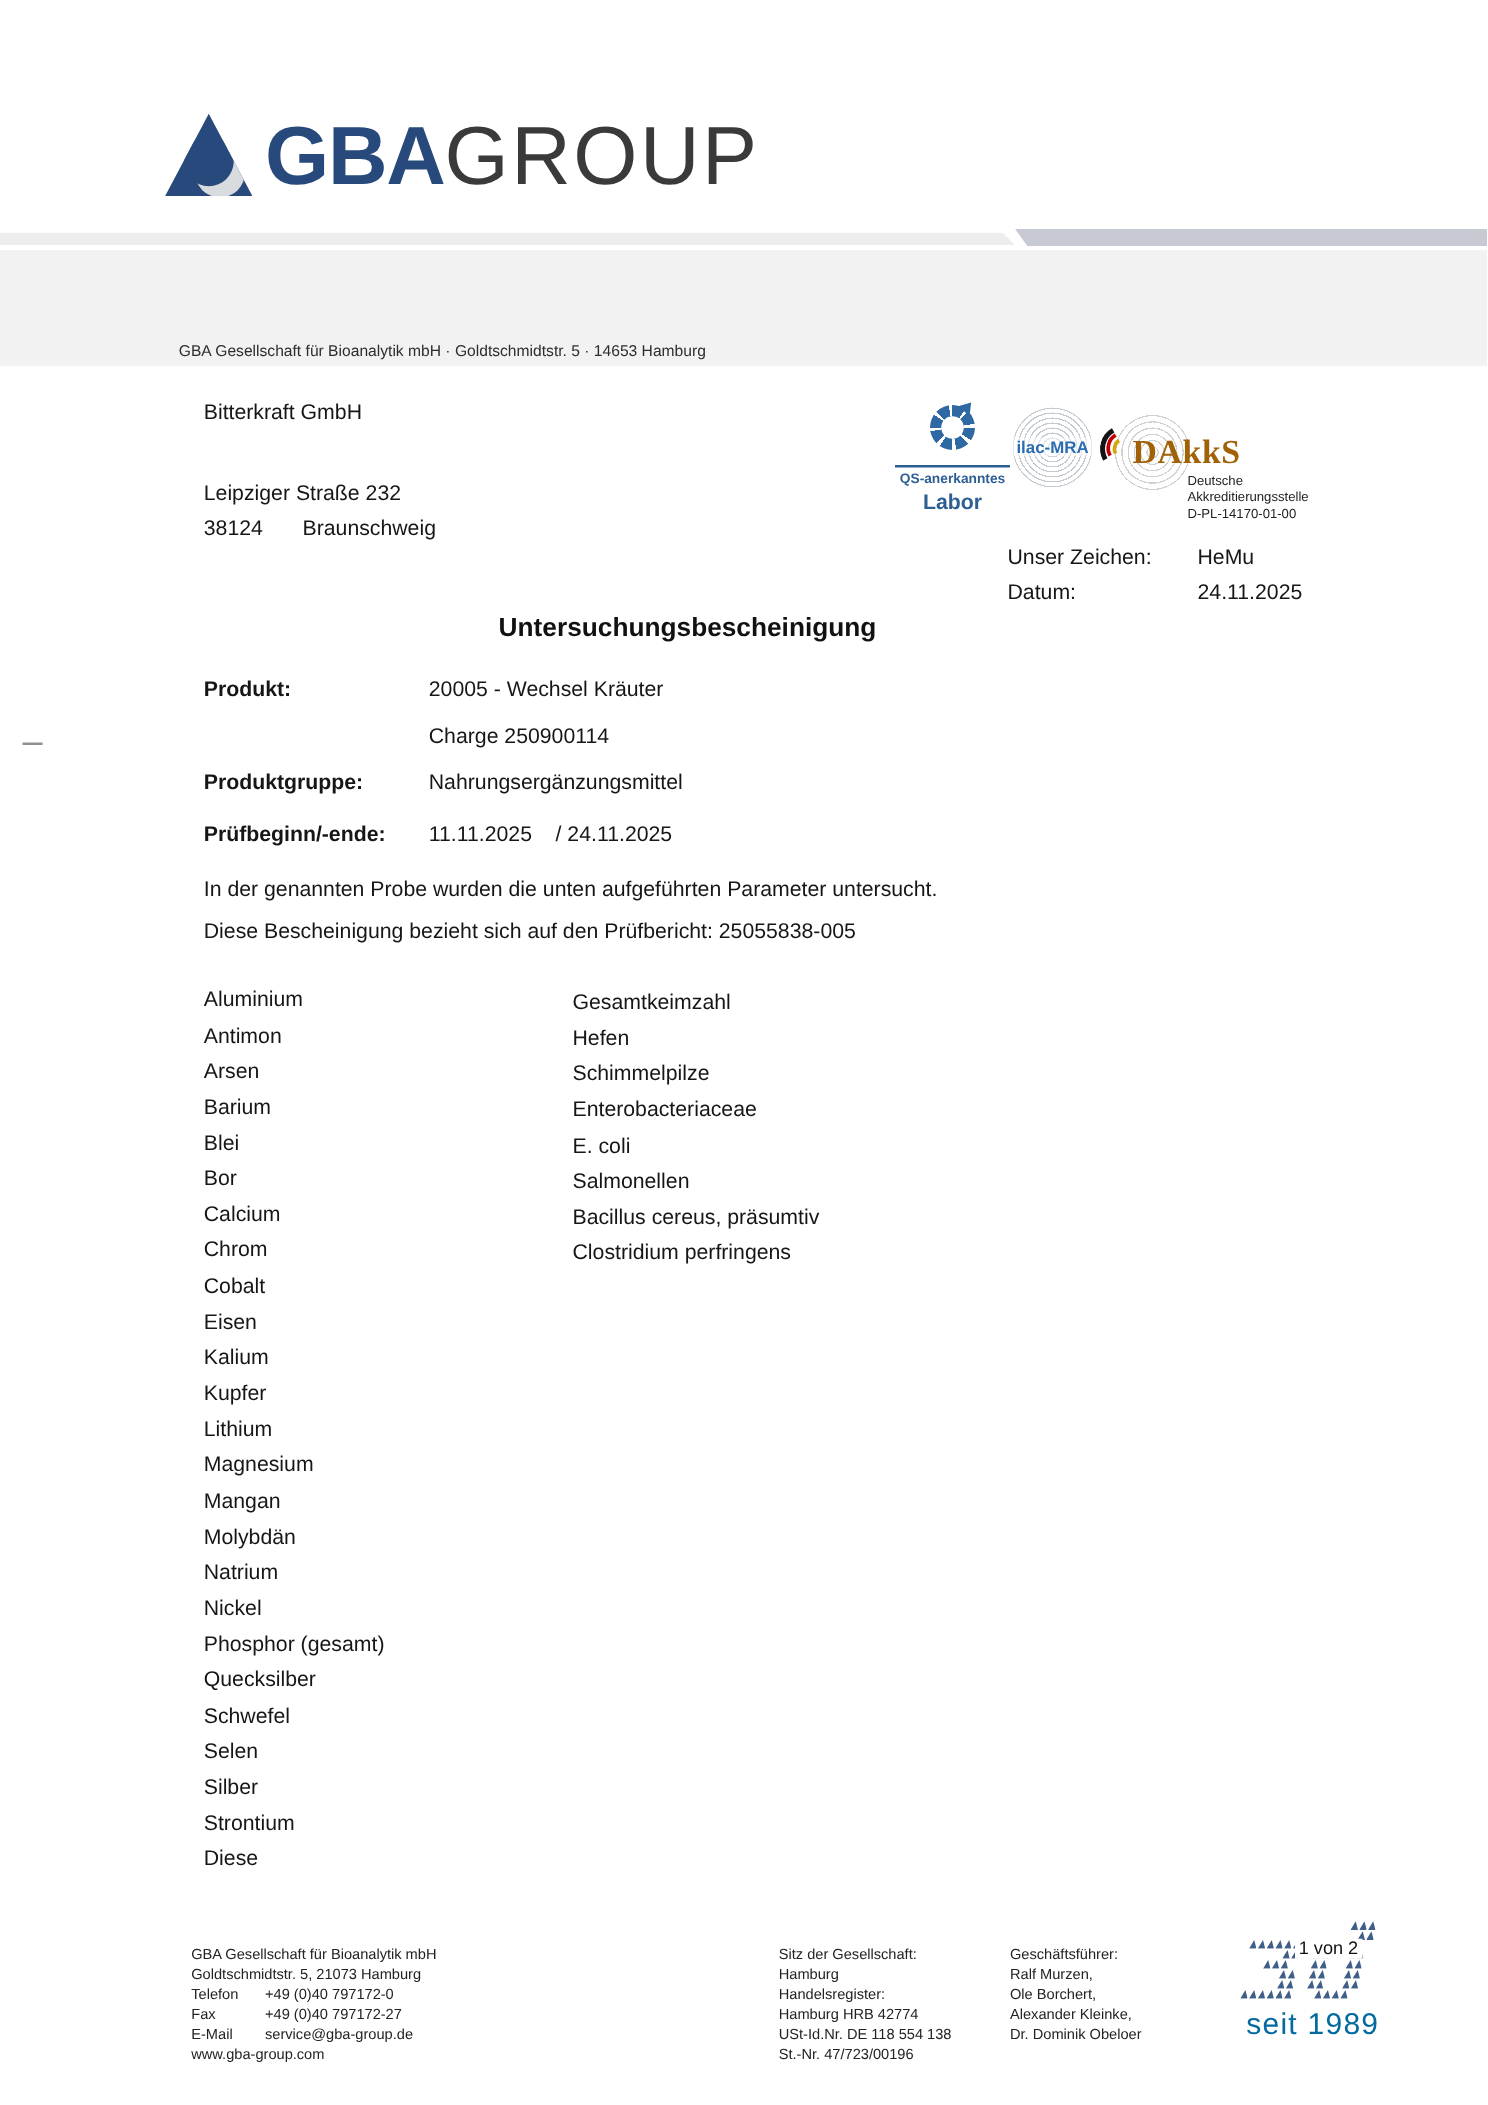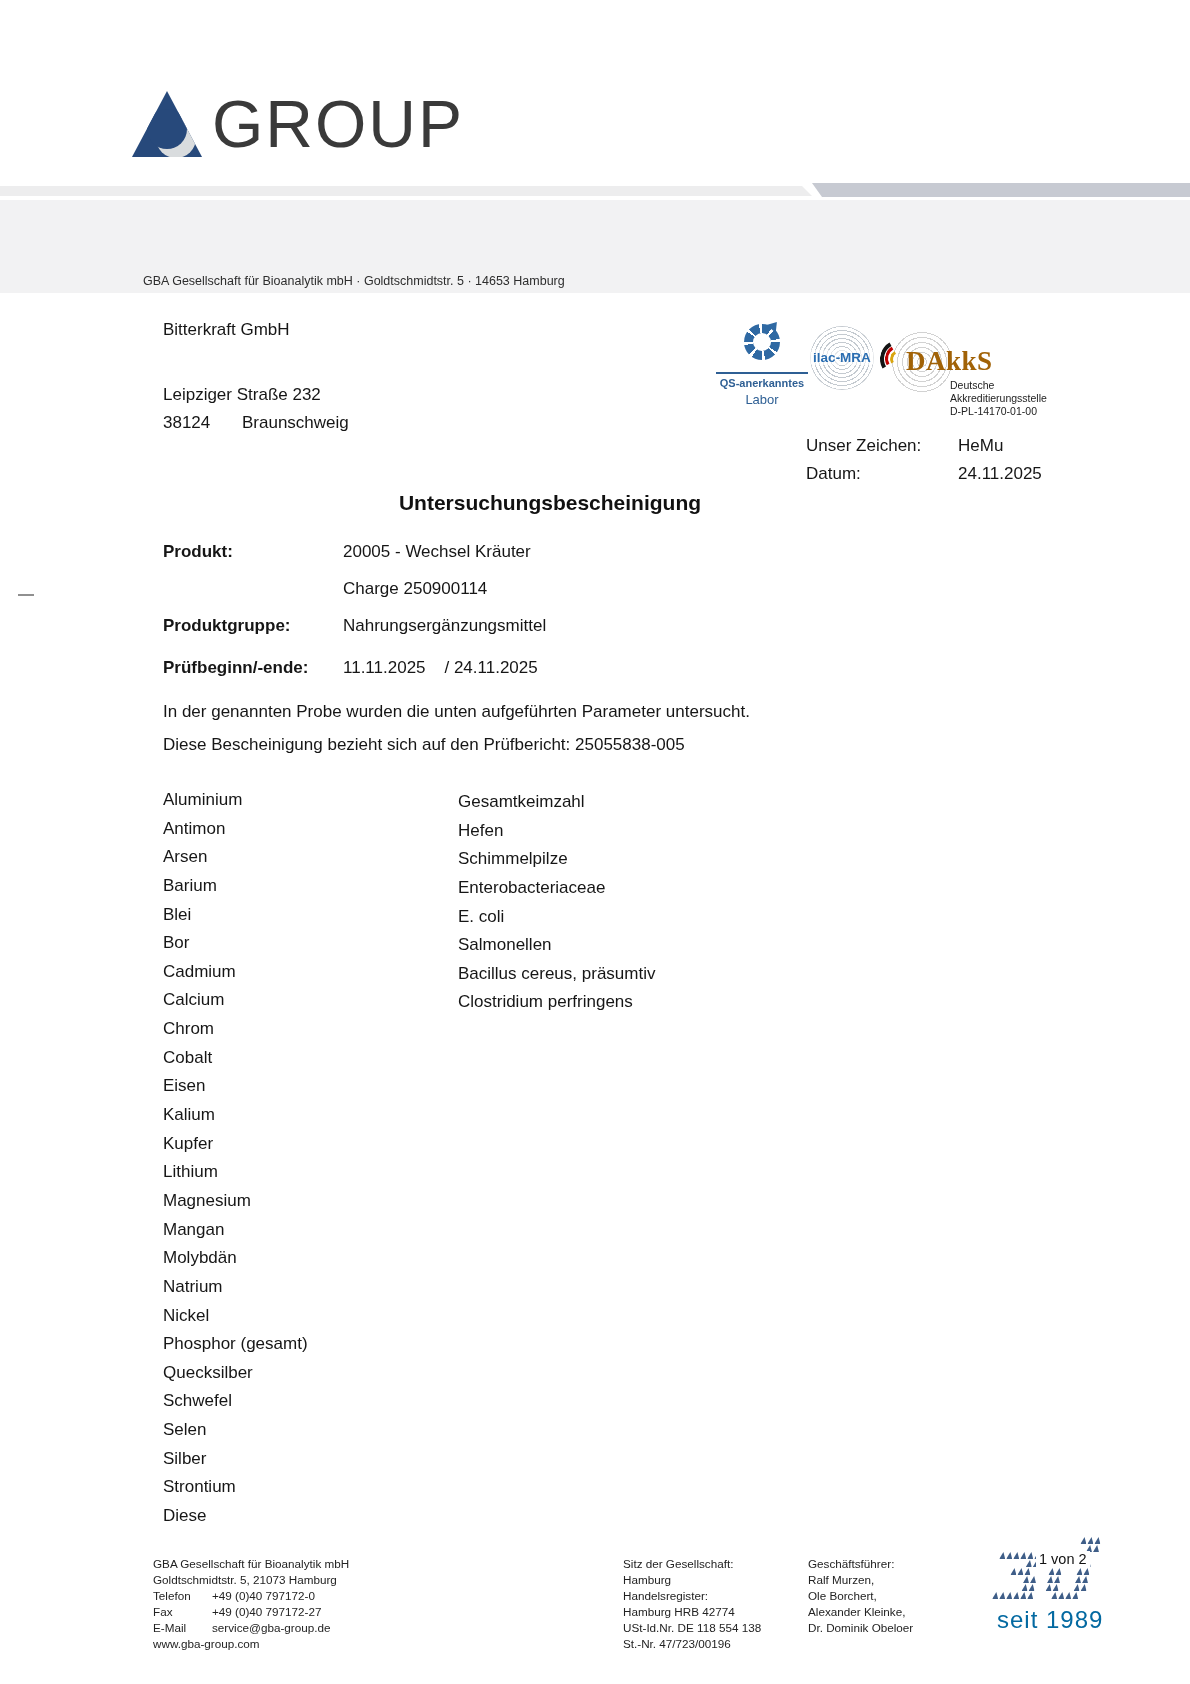--- a/index.html
+++ b/index.html
@@ -36,21 +36,21 @@
   .qs-icon{position:relative;left:28px;width:36px;height:36px;border-radius:50%;
      background:conic-gradient(#2f69a3 0 35deg,transparent 35deg 45deg,#2f69a3 45deg 80deg,transparent 80deg 90deg,
        #2f69a3 90deg 125deg,transparent 125deg 135deg,#2f69a3 135deg 170deg,transparent 170deg 180deg,
        #2f69a3 180deg 215deg,transparent 215deg 225deg,#2f69a3 225deg 260deg,transparent 260deg 270deg,
        #2f69a3 270deg 305deg,transparent 305deg 315deg,#2f69a3 315deg 350deg,transparent 350deg 360deg);}
   .qs-icon::after{content:"";position:absolute;left:9px;top:9px;width:18px;height:18px;border-radius:50%;background:#fff;}
   .qs-arrow{position:absolute;left:52px;top:-3px;width:0;height:0;border-left:6px solid transparent;
             border-right:6px solid transparent;border-bottom:9px solid #2f69a3;transform:rotate(40deg);}
   .qs-rule{position:absolute;left:0;top:48px;width:92px;height:2px;background:#2e5f94;}
   .qs-t1{position:absolute;left:-8px;top:53px;width:108px;font-size:11px;font-weight:bold;color:#2e5f94;}
-  .qs-t2{position:absolute;left:0;top:68px;width:92px;font-size:13px;font-weight:normal;color:#2e5f94;}
+  .qs-t2{position:absolute;left:0;top:68px;width:92px;font-size:17px;font-weight:bold;color:#2e5f94;}
 
   .ilac{position:absolute;left:810px;top:326px;width:64px;height:64px;border-radius:50%;
         background:repeating-radial-gradient(circle at 50% 50%,#ffffff 0 3px,#c4cad0 3px 4px);}
   .ilac-label{position:absolute;left:-4px;top:24px;width:72px;text-align:center;font-size:13.5px;
               font-weight:bold;color:#2a6db1;background:rgba(255,255,255,0.55);}
 
   .dakks{position:absolute;left:880px;top:328px;width:170px;height:92px;}
   .dakks-rings{position:absolute;left:10px;top:2px;width:64px;height:64px;border-radius:50%;
                background:repeating-radial-gradient(circle at 50% 50%,#ffffff 0 4px,#d2d2d2 4px 5px);}
   .arc{position:absolute;border-radius:50%;border-style:solid;border-color:transparent;}
@@ -103,20 +103,21 @@
 <body>
 
 <div class="page">
 
   <div class="brand">
     <div class="brand-triangle">
       <div class="moon"></div>
       <div class="moon-cover"></div>
     </div>
     <div class="brand-text">
+      <span class="brand-bold">GBA</span>
         <span class="brand-light">GROUP</span>
     </div>
   </div>
 
   <div class="band-dark"></div>
   <div class="band-light"></div>
   <div class="panel"></div>
   <div class="sender-line">GBA Gesellschaft für Bioanalytik mbH · Goldtschmidtstr. 5 · 14653 Hamburg</div>
 
   <div class="rcpt-name">Bitterkraft GmbH</div>
@@ -172,21 +173,20 @@
   <div class="intro1">In der genannten Probe wurden die unten aufgeführten Parameter untersucht.</div>
   <div class="intro2">Diese Bescheinigung bezieht sich auf den Prüfbericht: 25055838-005</div>
 
   <div class="params-left">
       <div class="param-item">Aluminium</div>
       <div class="param-item">Antimon</div>
       <div class="param-item">Arsen</div>
       <div class="param-item">Barium</div>
       <div class="param-item">Blei</div>
       <div class="param-item">Bor</div>
-      <div class="param-item">Cadmium</div>
       <div class="param-item">Calcium</div>
       <div class="param-item">Chrom</div>
       <div class="param-item">Cobalt</div>
       <div class="param-item">Eisen</div>
       <div class="param-item">Kalium</div>
       <div class="param-item">Kupfer</div>
       <div class="param-item">Lithium</div>
       <div class="param-item">Magnesium</div>
       <div class="param-item">Mangan</div>
       <div class="param-item">Molybdän</div>

